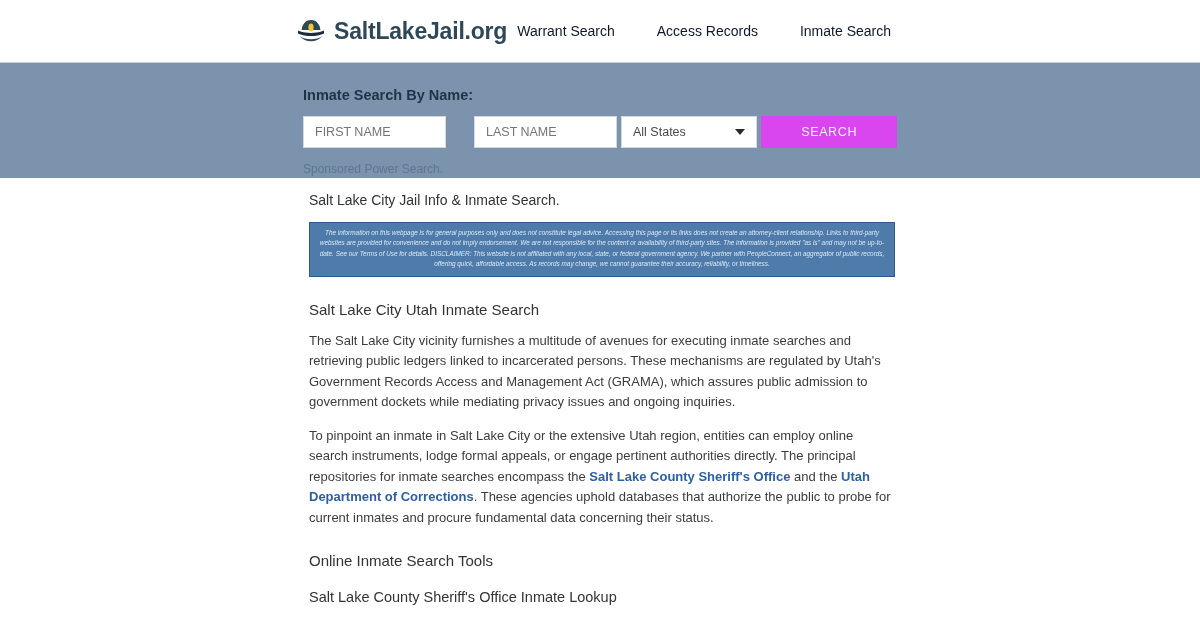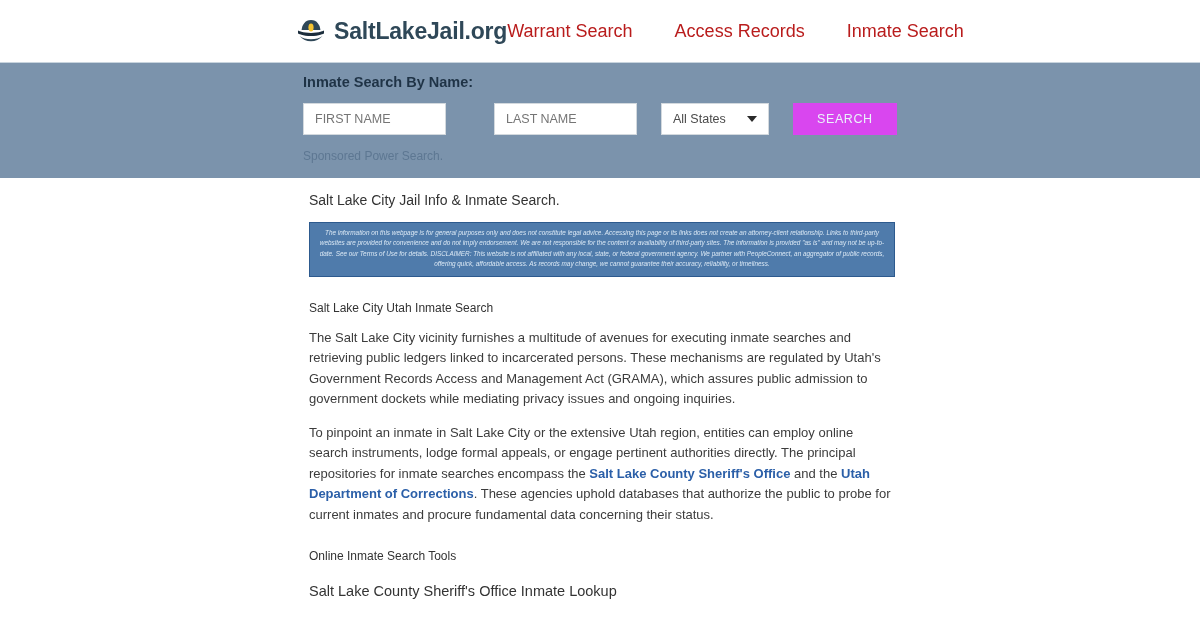--- a/index.html
+++ b/index.html
@@ -34,41 +34,41 @@
     white-space: nowrap;
   }
   .nav {
     margin-left: auto;
     margin-right: 309px;
     display: flex;
     align-items: center;
     gap: 42px;
   }
   .nav-link {
-    font-size: 18px;
-    color: #b91c1c;
+    font-size: 14px;
+    color: #0f172a;
     text-decoration: none;
     white-space: nowrap;
   }
 
   
   .searchband {
     background: #7b93ac;
     border-top: 1px solid #c8d4de;
     height: 116px;
-    padding-top: 11px;
+    padding-top: 24px;
   }
   .band-inner { width: 594px; margin: 0 auto 0 303px; }
   .band-title {
     color: #1f3346;
     font-size: 14.5px;
     font-weight: bold;
     margin: 0 0 13px 0;
   }
-  .search-row { display: flex; align-items: stretch; gap: 24px; }
+  .search-row { display: flex; align-items: stretch; gap: 4px; }
   .field {
     height: 32px;
     background: #ffffff;
     border: 1px solid #d3d9de;
     font-size: 12.5px;
     color: #8b8b8b;
     padding: 0 11px;
     display: flex;
     align-items: center;
     font-family: "Liberation Sans", sans-serif;
@@ -125,21 +125,21 @@
     background: #4f7bab;
     border: 1px solid #2d5a8e;
     color: #dce9f5;
     font-size: 6.4px;
     font-style: italic;
     line-height: 1.62;
     text-align: center;
     padding: 5px 6px 6px 6px;
   }
   h2.sec {
-    font-size: 12px;
+    font-size: 15px;
     font-weight: normal;
     color: #333333;
     margin: 24px 0 13px 0;
   }
   h3.sub {
     font-size: 14.5px;
     font-weight: normal;
     color: #333333;
     margin: 20px 0 12px 0;
   }

